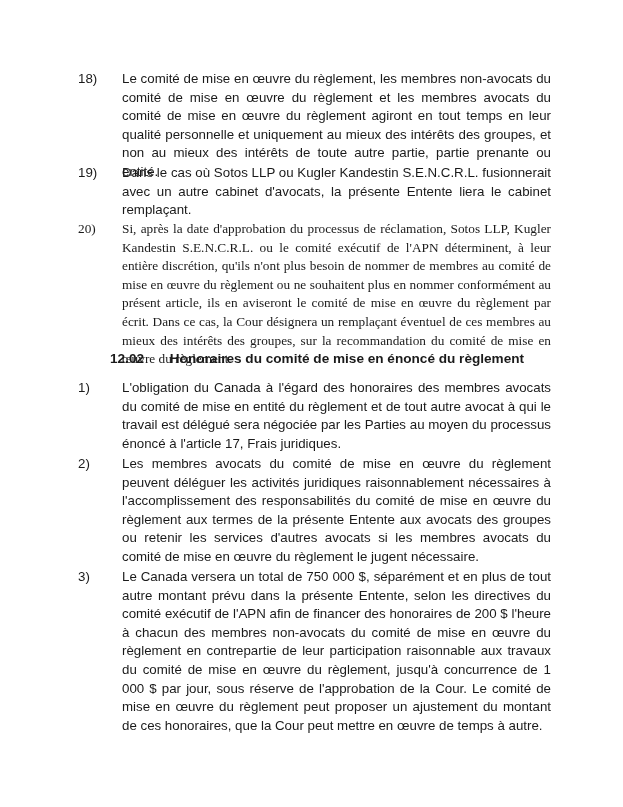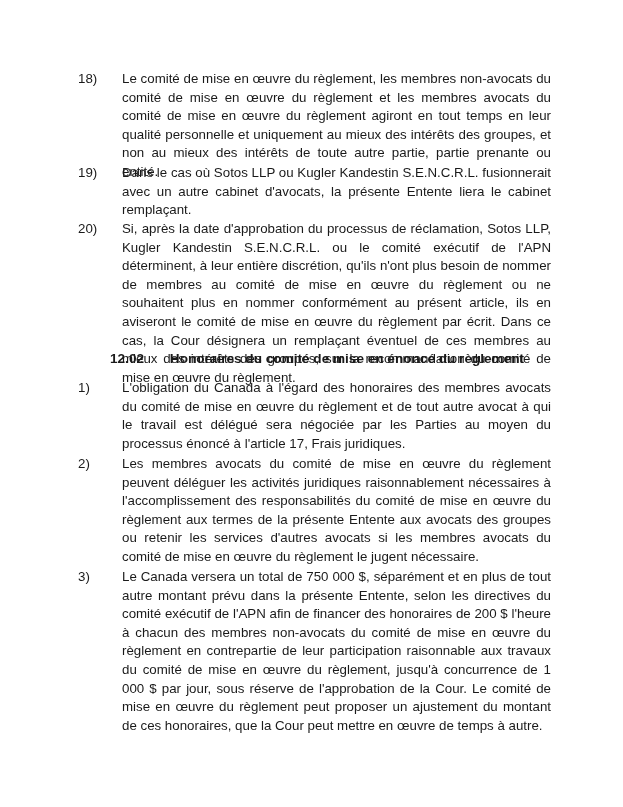--- a/index.html
+++ b/index.html
@@ -21,33 +21,33 @@
   <div class="item" style="top:70px;">
     <span class="num">18)</span>
     <div class="txt">Le comité de mise en œuvre du règlement, les membres non-avocats du comité de mise en œuvre du règlement et les membres avocats du comité de mise en œuvre du règlement agiront en tout temps en leur qualité personnelle et uniquement au mieux des intérêts des groupes, et non au mieux des intérêts de toute autre partie, partie prenante ou entité.</div>
   </div>
 
   <div class="item" style="top:164px;">
     <span class="num">19)</span>
     <div class="txt">Dans le cas où Sotos LLP ou Kugler Kandestin S.E.N.C.R.L. fusionnerait avec un autre cabinet d'avocats, la présente Entente liera le cabinet remplaçant.</div>
   </div>
 
-  <div class="item" style="top:220px;">
+  <div class="item" style="top:220px;font-family:Liberation Serif, serif;">
     <span class="num">20)</span>
     <div class="txt">Si, après la date d'approbation du processus de réclamation, Sotos LLP, Kugler Kandestin S.E.N.C.R.L. ou le comité exécutif de l'APN déterminent, à leur entière discrétion, qu'ils n'ont plus besoin de nommer de membres au comité de mise en œuvre du règlement ou ne souhaitent plus en nommer conformément au présent article, ils en aviseront le comité de mise en œuvre du règlement par écrit. Dans ce cas, la Cour désignera un remplaçant éventuel de ces membres au mieux des intérêts des groupes, sur la recommandation du comité de mise en œuvre du règlement.</div>
   </div>
 
   <div class="heading">
     <span class="hnum">12.02</span>
     <span>Honoraires du comité de mise en énoncé du règlement</span>
   </div>
 
   <div class="item" style="top:379px;">
     <span class="num">1)</span>
-    <div class="txt">L'obligation du Canada à l'égard des honoraires des membres avocats du comité de mise en œuvre du règlement et de tout autre avocat à qui le travail est délégué sera négociée par les Parties au moyen du processus énoncé à l'article 17, Frais juridiques.</div>
+    <div class="txt">L'obligation du Canada à l'égard des honoraires des membres avocats du comité de mise en entité du règlement et de tout autre avocat à qui le travail est délégué sera négociée par les Parties au moyen du processus énoncé à l'article 17, Frais juridiques.</div>
   </div>
 
   <div class="item" style="top:455px;">
     <span class="num">2)</span>
     <div class="txt">Les membres avocats du comité de mise en œuvre du règlement peuvent déléguer les activités juridiques raisonnablement nécessaires à l'accomplissement des responsabilités du comité de mise en œuvre du règlement aux termes de la présente Entente aux avocats des groupes ou retenir les services d'autres avocats si les membres avocats du comité de mise en œuvre du règlement le jugent nécessaire.</div>
   </div>
 
   <div class="item" style="top:568px;">
     <span class="num">3)</span>
     <div class="txt">Le Canada versera un total de 750 000 $, séparément et en plus de tout autre montant prévu dans la présente Entente, selon les directives du comité exécutif de l'APN afin de financer des honoraires de 200 $ l'heure à chacun des membres non-avocats du comité de mise en œuvre du règlement en contrepartie de leur participation raisonnable aux travaux du comité de mise en œuvre du règlement, jusqu'à concurrence de 1 000 $ par jour, sous réserve de l'approbation de la Cour. Le comité de mise en œuvre du règlement peut proposer un ajustement du montant de ces honoraires, que la Cour peut mettre en œuvre de temps à autre.</div>

